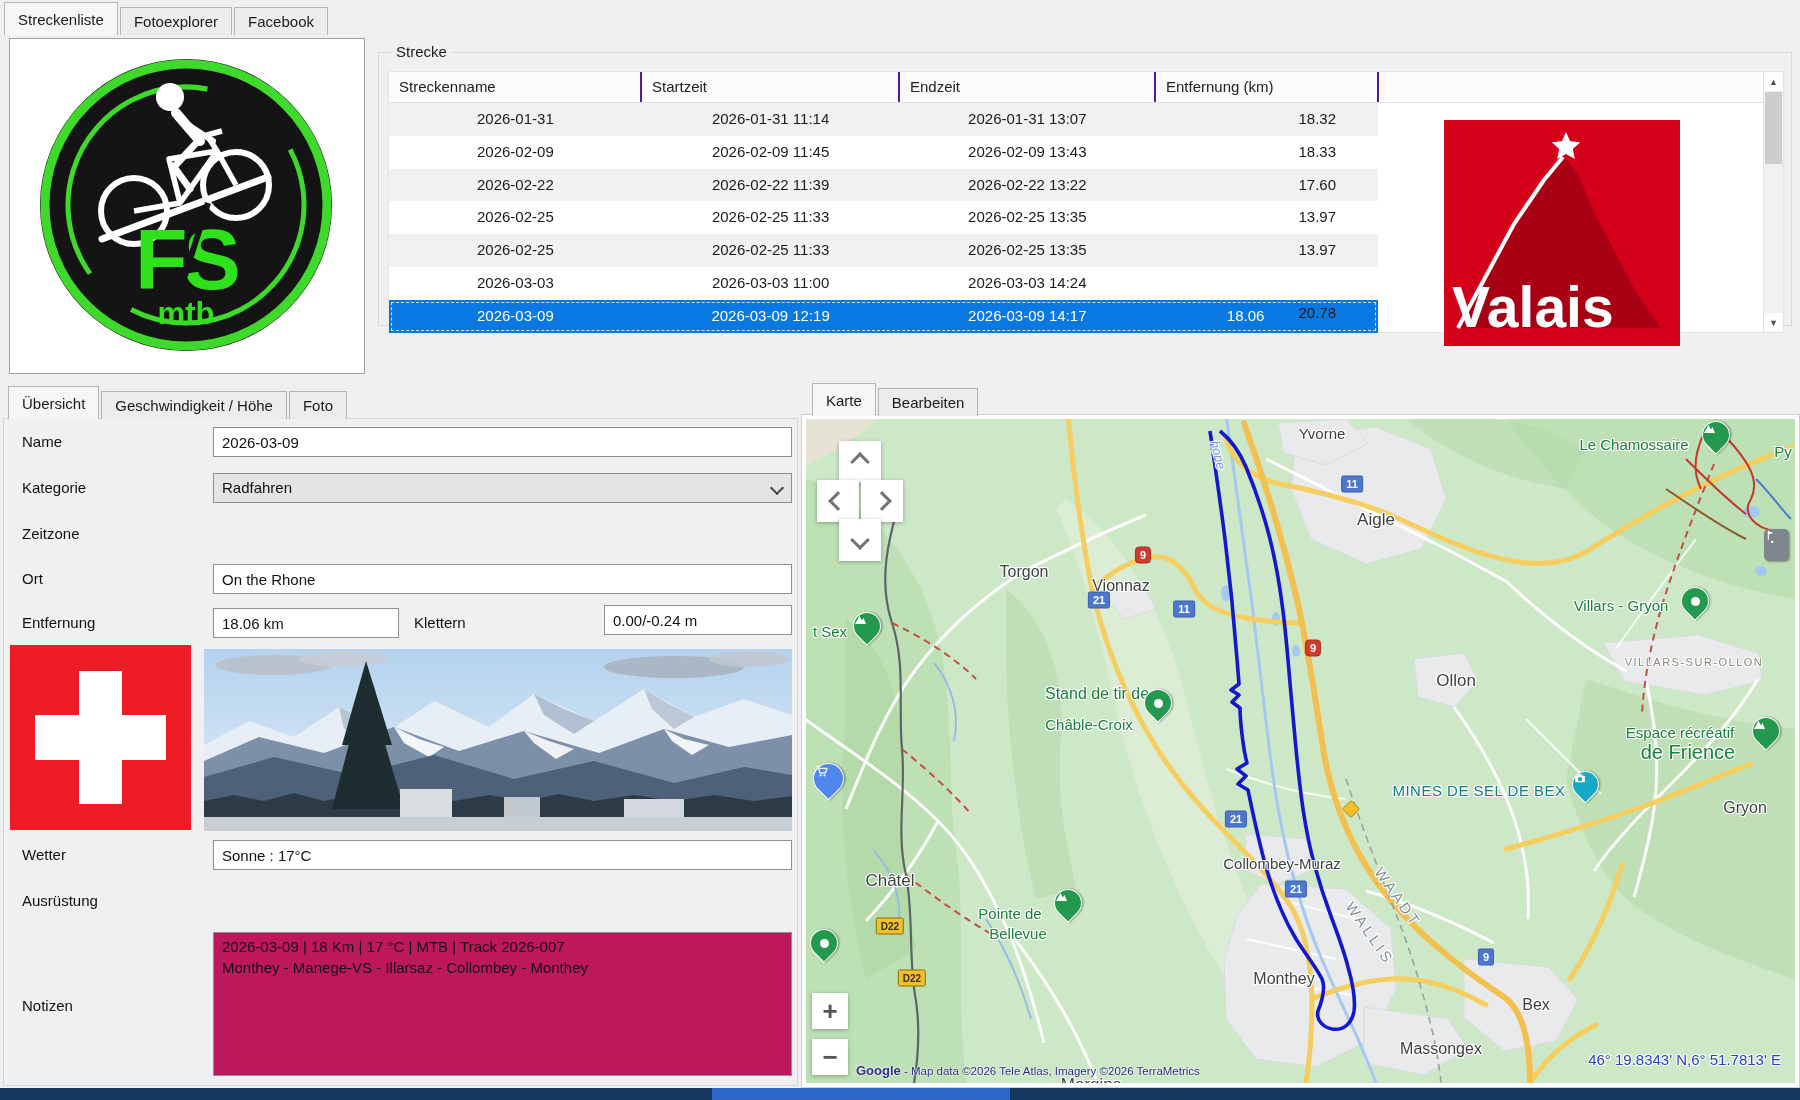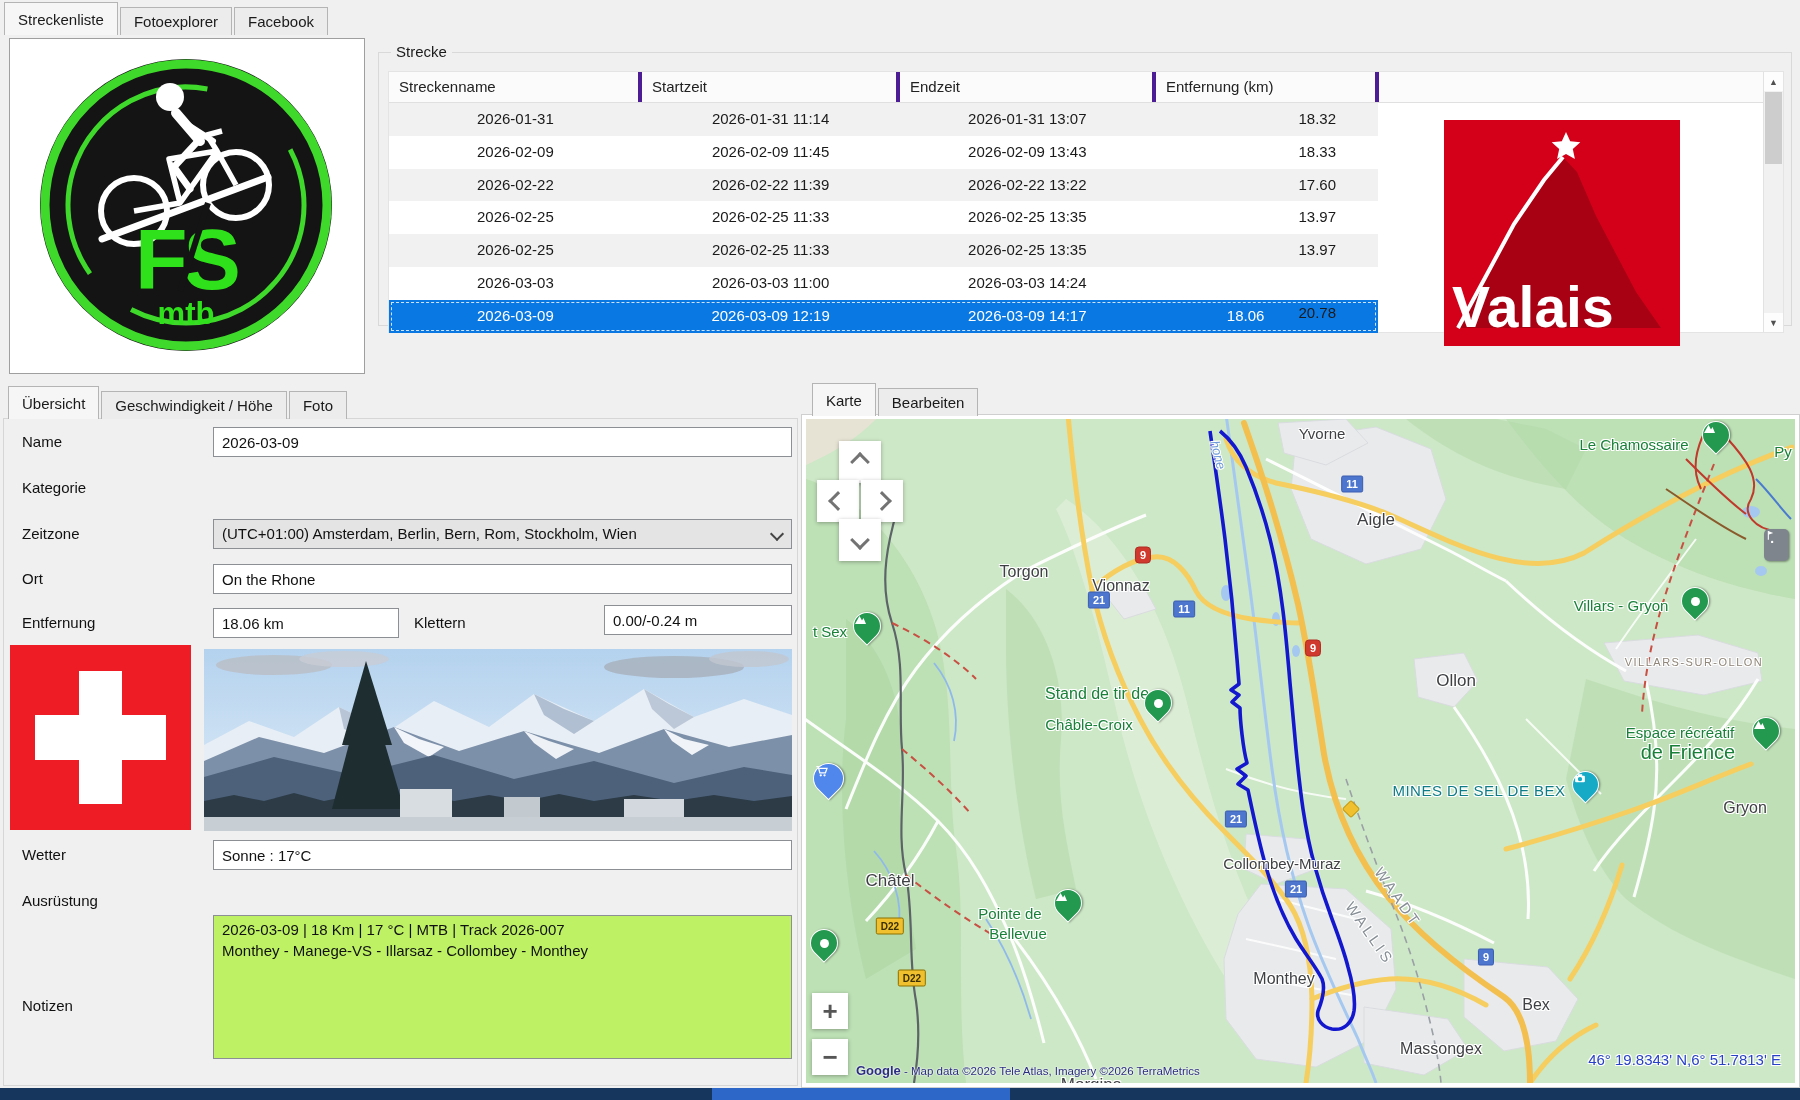--- a/index.html
+++ b/index.html
@@ -15,21 +15,21 @@
 
   
   .logo-box{left:9px;top:38px;width:354px;height:334px;background:#fff;border:1px solid #9f9f9f;}
   .ydash{left:42px;top:42px;width:24px;height:5px;background:#ddd98f;}
 
   
   .groupbox{left:378px;top:52px;width:1412px;height:272px;border:1px solid #d9d9d9;background:#f0f0f0;}
   .grouplabel{position:absolute;left:12px;top:-10px;background:#f0f0f0;padding:0 5px;font-size:15px;}
   .listview{position:absolute;left:9px;top:18px;width:1394px;height:260px;background:#fff;border:1px solid #e4e4e4;}
   .thead{display:flex;height:30px;background:#fbfbfb;border-bottom:1px solid #e0e0e0;}
-  .th{line-height:30px;padding-left:10px;box-sizing:border-box;border-right:4px solid #4c1d95;font-size:15px;color:#222;}
+  .th{line-height:30px;padding-left:10px;box-sizing:border-box;border-right:2px solid #4c1d95;font-size:15px;color:#222;}
   .trow{display:flex;height:32.8px;line-height:32.8px;width:989px;}
   .trow:nth-child(odd){background:#f1f1f1;}
   .trow.sel{background:#0a78e2;color:#fff;outline:1px dashed #cfe3ff;outline-offset:-3px;}
   .tc{box-sizing:border-box;font-size:15px;}
   .tc0,.tc1,.tc2{text-align:center;}
   .tc3{text-align:right;padding-right:42px;}
   .vscroll{position:absolute;right:0;top:0;width:19px;height:100%;background:#f1f1f1;border-left:1px solid #e2e2e2;}
   .sbtn{position:absolute;left:0;width:19px;height:19px;background:#fdfdfd;color:#505050;font-size:9px;
         display:flex;align-items:center;justify-content:center;}
   .sthumb{position:absolute;left:1px;top:20px;width:17px;height:72px;background:#cdcdcd;}
@@ -43,22 +43,22 @@
   .finput{position:absolute;height:30px;box-sizing:border-box;border:1px solid #8c8f94;background:#fff;
           font-size:15px;font-family:"Liberation Sans",sans-serif;padding:0 8px;color:#111;}
   .fcombo{position:absolute;height:30px;box-sizing:border-box;border:1px solid #8c8f94;background:#e4e4e4;
           font-size:15px;line-height:28px;padding:0 26px 0 8px;color:#111;white-space:nowrap;overflow:hidden;}
   .cbx-arrow{position:absolute;right:9px;top:9px;width:8px;height:8px;border-right:2px solid #444;
              border-bottom:2px solid #444;transform:rotate(45deg);}
   .swiss-flag{position:absolute;left:6px;top:226px;width:181px;height:185px;background:#ee1c25;}
   .swiss-flag .v{position:absolute;left:38%;top:14%;width:24%;height:72%;background:#fff;}
   .swiss-flag .h{position:absolute;left:14%;top:38%;width:72%;height:24%;background:#fff;}
   .photo{position:absolute;left:200px;top:230px;width:588px;height:182px;}
-  .notes{position:absolute;left:209px;top:496px;width:579px;height:144px;box-sizing:border-box;
-         border:1px solid #8c8f94;background:#bef264;font-size:15px;line-height:21px;
+  .notes{position:absolute;left:209px;top:513px;width:579px;height:144px;box-sizing:border-box;
+         border:1px solid #8c8f94;background:#be185d;font-size:15px;line-height:21px;
          font-family:"Liberation Sans",sans-serif;padding:3px 8px;resize:none;color:#111;}
 
   
   .map-frame{left:801px;top:414px;width:997px;height:672px;background:#fff;border:1px solid #cfcfcf;}
   .map{position:absolute;left:4px;top:4px;width:989px;height:664px;overflow:hidden;background:#cde8c6;}
   .map svg{position:absolute;left:0;top:0;}
   .mlabel{position:absolute;transform:translate(-50%,-50%);white-space:nowrap;z-index:4;font-size:15px;color:#3f4043;
           text-shadow:1px 1px 0 #fff,-1px -1px 0 #fff,1px -1px 0 #fff,-1px 1px 0 #fff,0 1px 0 #fff,0 -1px 0 #fff;}
   .mlabel.green{color:#188038;}
   .mlabel.teal{color:#0e7c86;letter-spacing:.5px;}
@@ -202,25 +202,25 @@
   <div class="tabstrip" style="left:8px;top:386px;">
     <div class="tab active">Übersicht</div>
     <div class="tab">Geschwindigkeit / Höhe</div>
     <div class="tab">Foto</div>
   </div>
 
   <div class="abs panel-left">
     <span class="flabel" style="top:14px;">Name</span>
     <input class="finput" style="left: 209px; top: 8px; width: 579px;" value="2026-03-09">
     <span class="flabel" style="top:60px;">Kategorie</span>
-    <span class="flabel" style="top:106px;">Zeitzone</span>
-    <div class="fcombo" style="left:209px;top:100px;width:579px;">
-      <span>(UTC+01:00) Amsterdam, Berlin, Bern, Rom, Stockholm, Wien</span>
+    <div class="fcombo" style="left:209px;top:54px;width:579px;">
+      <span>Radfahren</span>
       <span class="cbx-arrow"></span>
     </div>
+    <span class="flabel" style="top:106px;">Zeitzone</span>
     <span class="flabel" style="top:151px;">Ort</span>
     <input class="finput" style="left: 209px; top: 145px; width: 579px;" value="On the Rhone">
     <span class="flabel" style="top:195px;">Entfernung</span>
     <input class="finput" style="left: 209px; top: 189px; width: 186px;" value="18.06 km">
     <span class="flabel" style="left:410px;top:195px;">Klettern</span>
     <input class="finput" style="left: 600px; top: 186px; width: 188px;" value="0.00/-0.24 m">
 
     <div class="swiss-flag">
       <div class="v"></div>
         <div class="h"></div>

